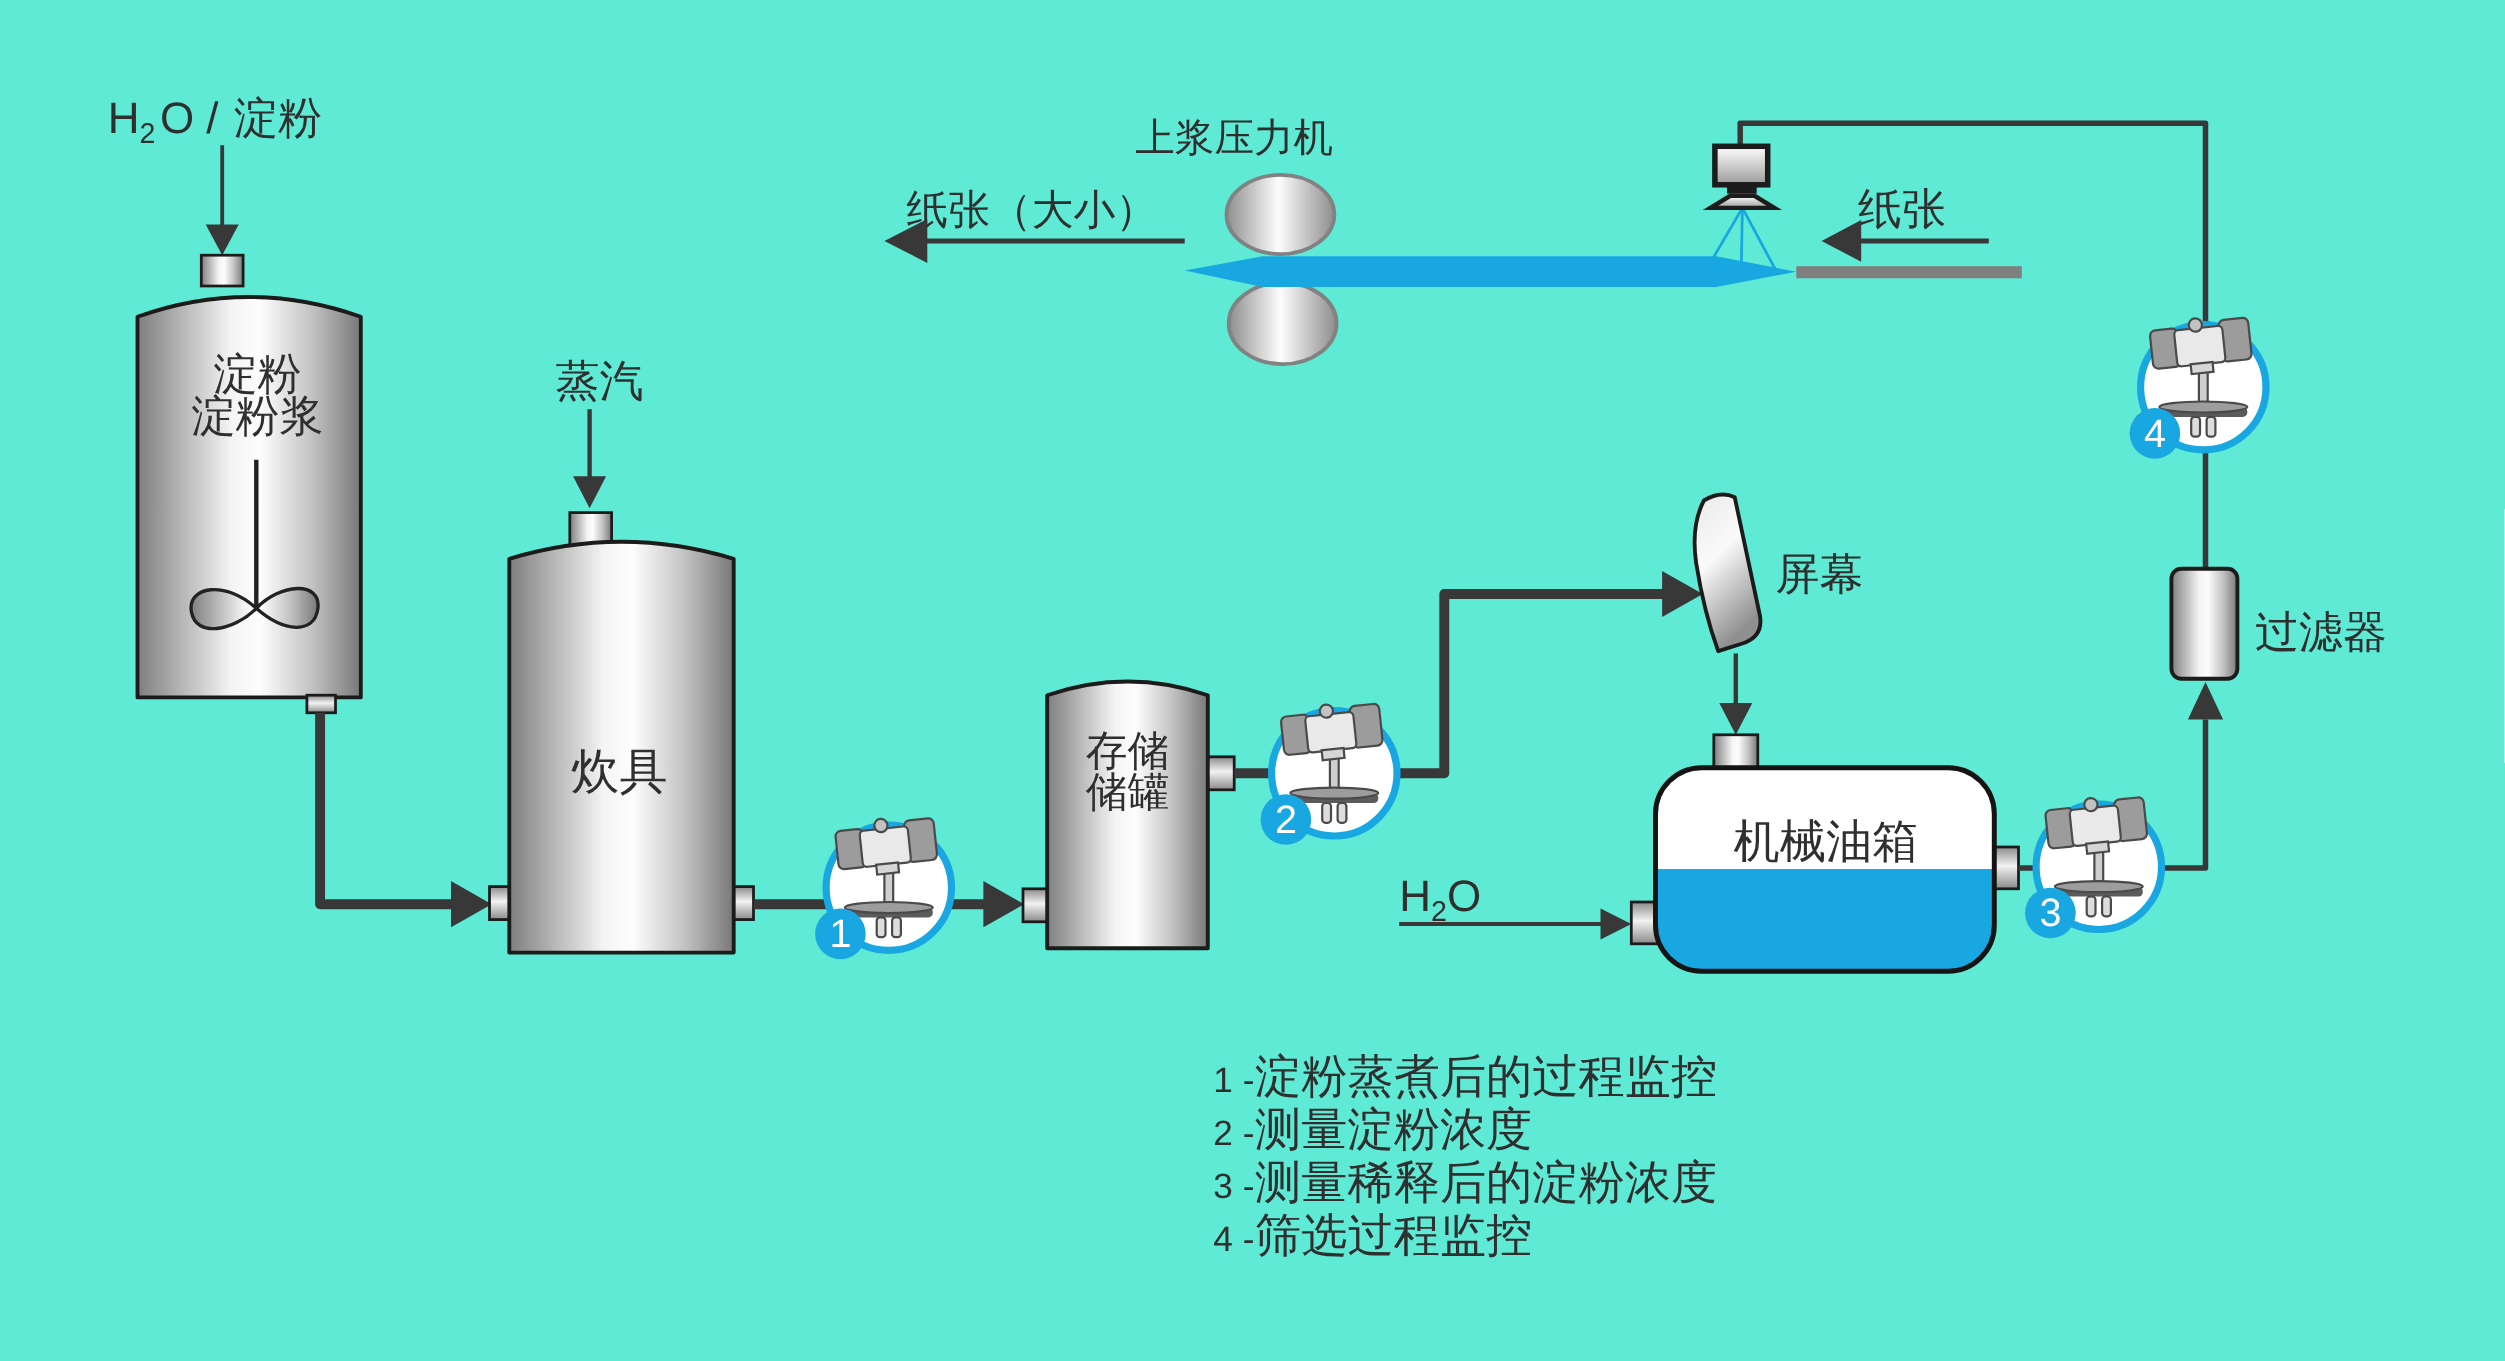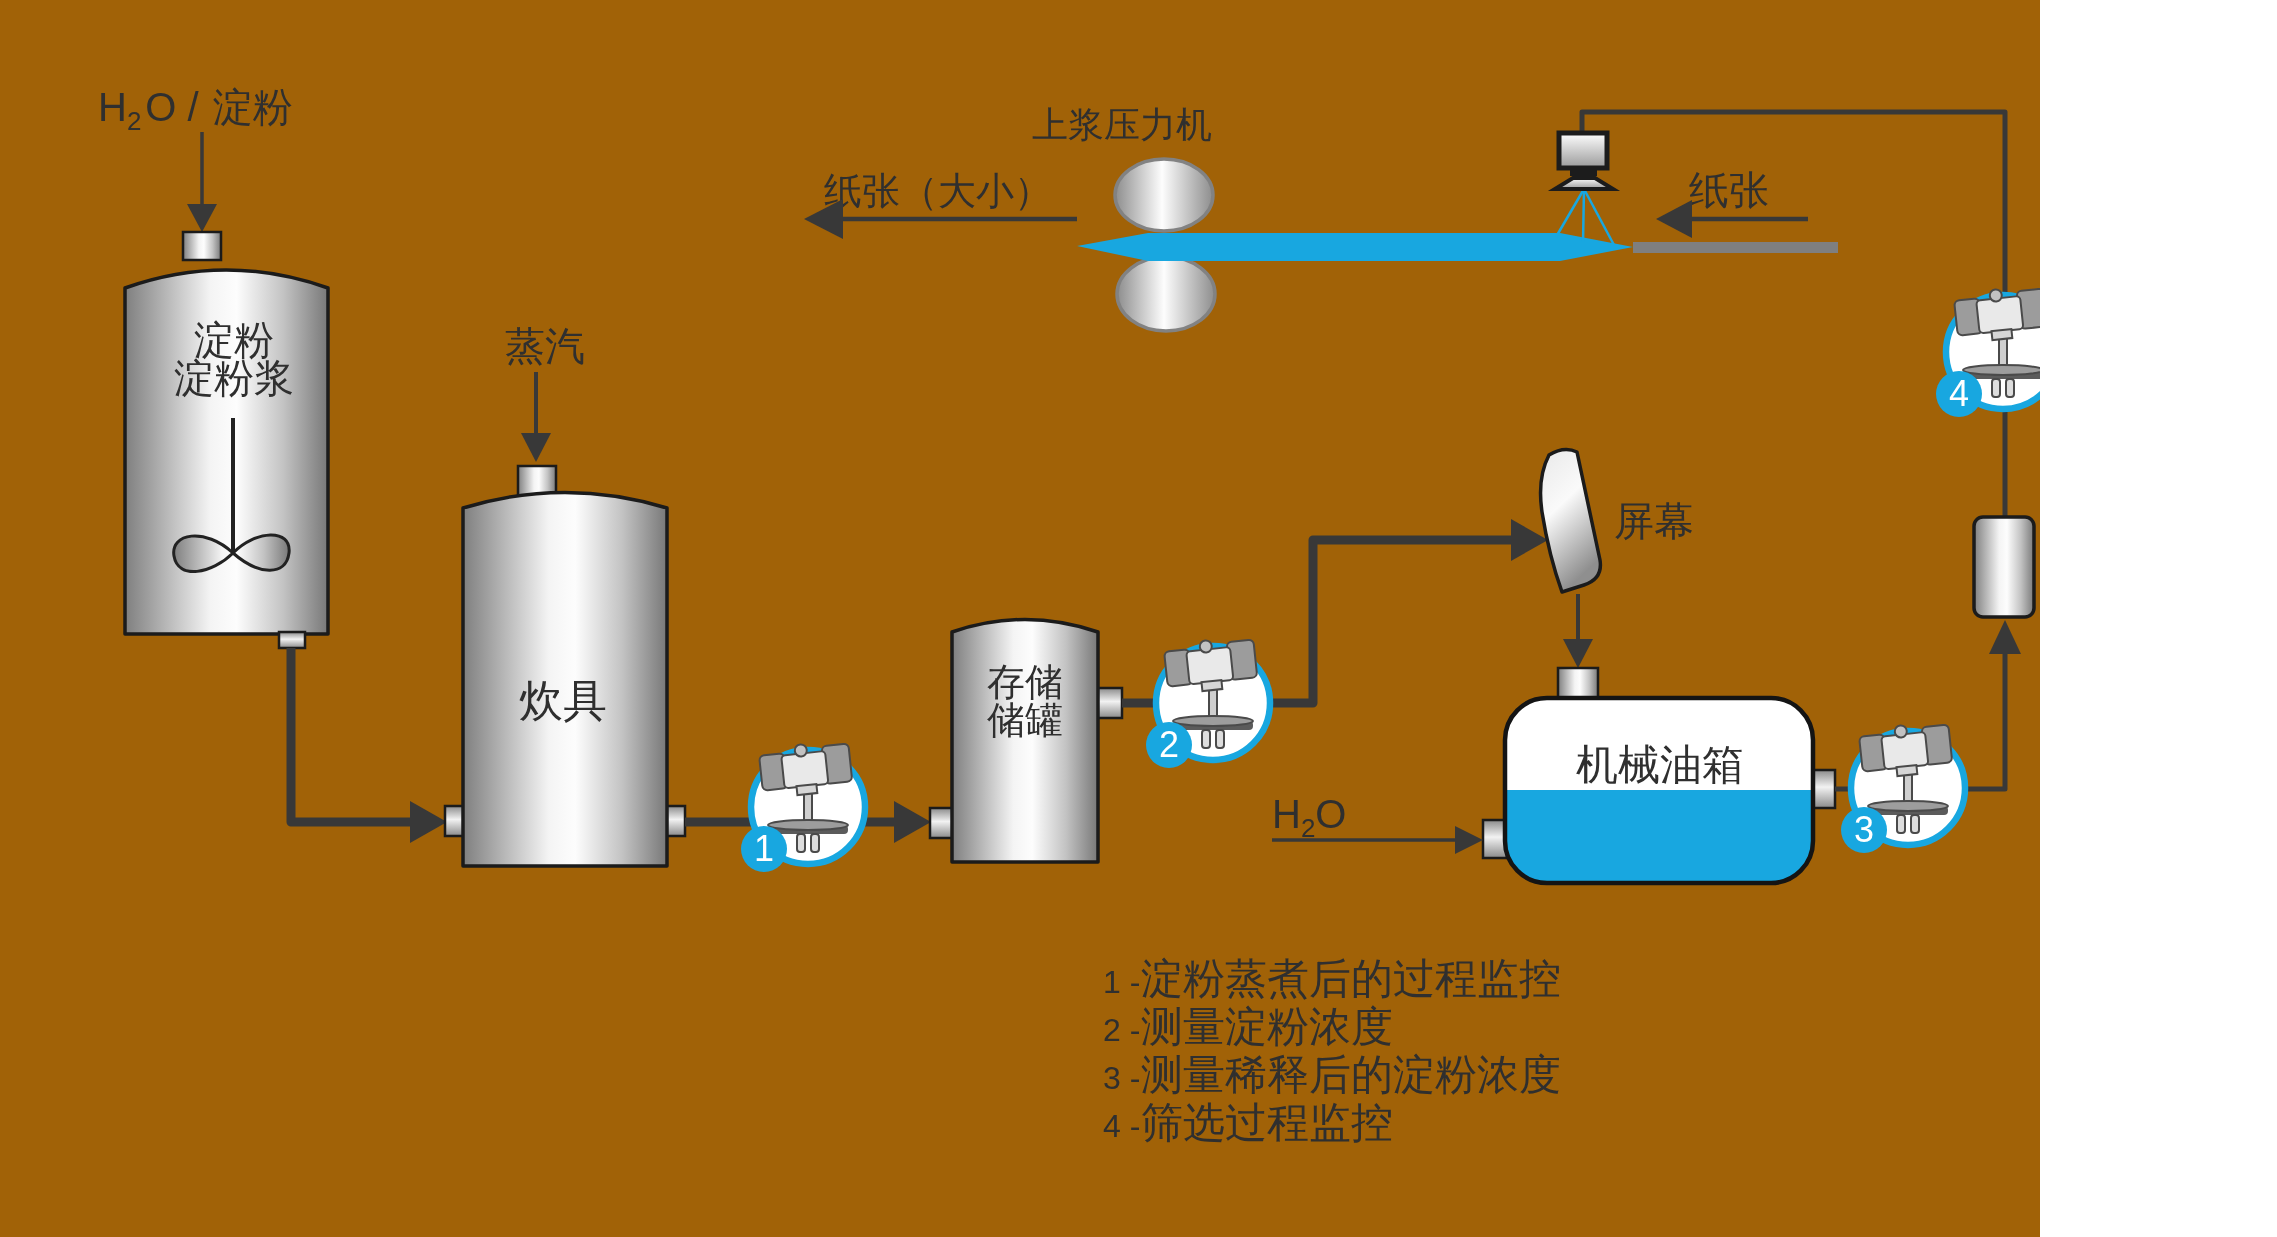--- a/index.html
+++ b/index.html
@@ -2,21 +2,21 @@
 <html style="--accent-blue: #18A7E0; --pipe-dark: #383838; --ink: #2f2f2f; --paper-gray: #7f7f7f;"><head>
 <meta charset="utf-8">
 <style>
   :root{
     --accent-blue:#18A7E0;
     --pipe-dark:#383838;
     --ink:#2f2f2f;
     --paper-gray:#7f7f7f;
   }
   html,body{margin:0;padding:0;background:#ffffff;}
-  .stage{position:relative;width:2040px;height:1237px;background:#a16207;overflow:hidden;}
+  .stage{position:relative;width:2277px;height:1237px;background:#5eead4;overflow:hidden;}
   svg{display:block;}
   text{fill:var(--ink);}
   .cjk{font-family:"DejaVu Serif","Liberation Serif",serif;}
   .sans{font-family:"Liberation Sans","DejaVu Sans",sans-serif;}
   .pipe{stroke:var(--pipe-dark);fill:none;}
   .thin-line{stroke:var(--pipe-dark);fill:none;}
   .arrow{fill:var(--pipe-dark);stroke:none;}
   .blue-fill{fill:var(--accent-blue);}
   .blue-ring{stroke:var(--accent-blue);fill:#ffffff;}
   .spray{stroke:var(--accent-blue);fill:none;}

